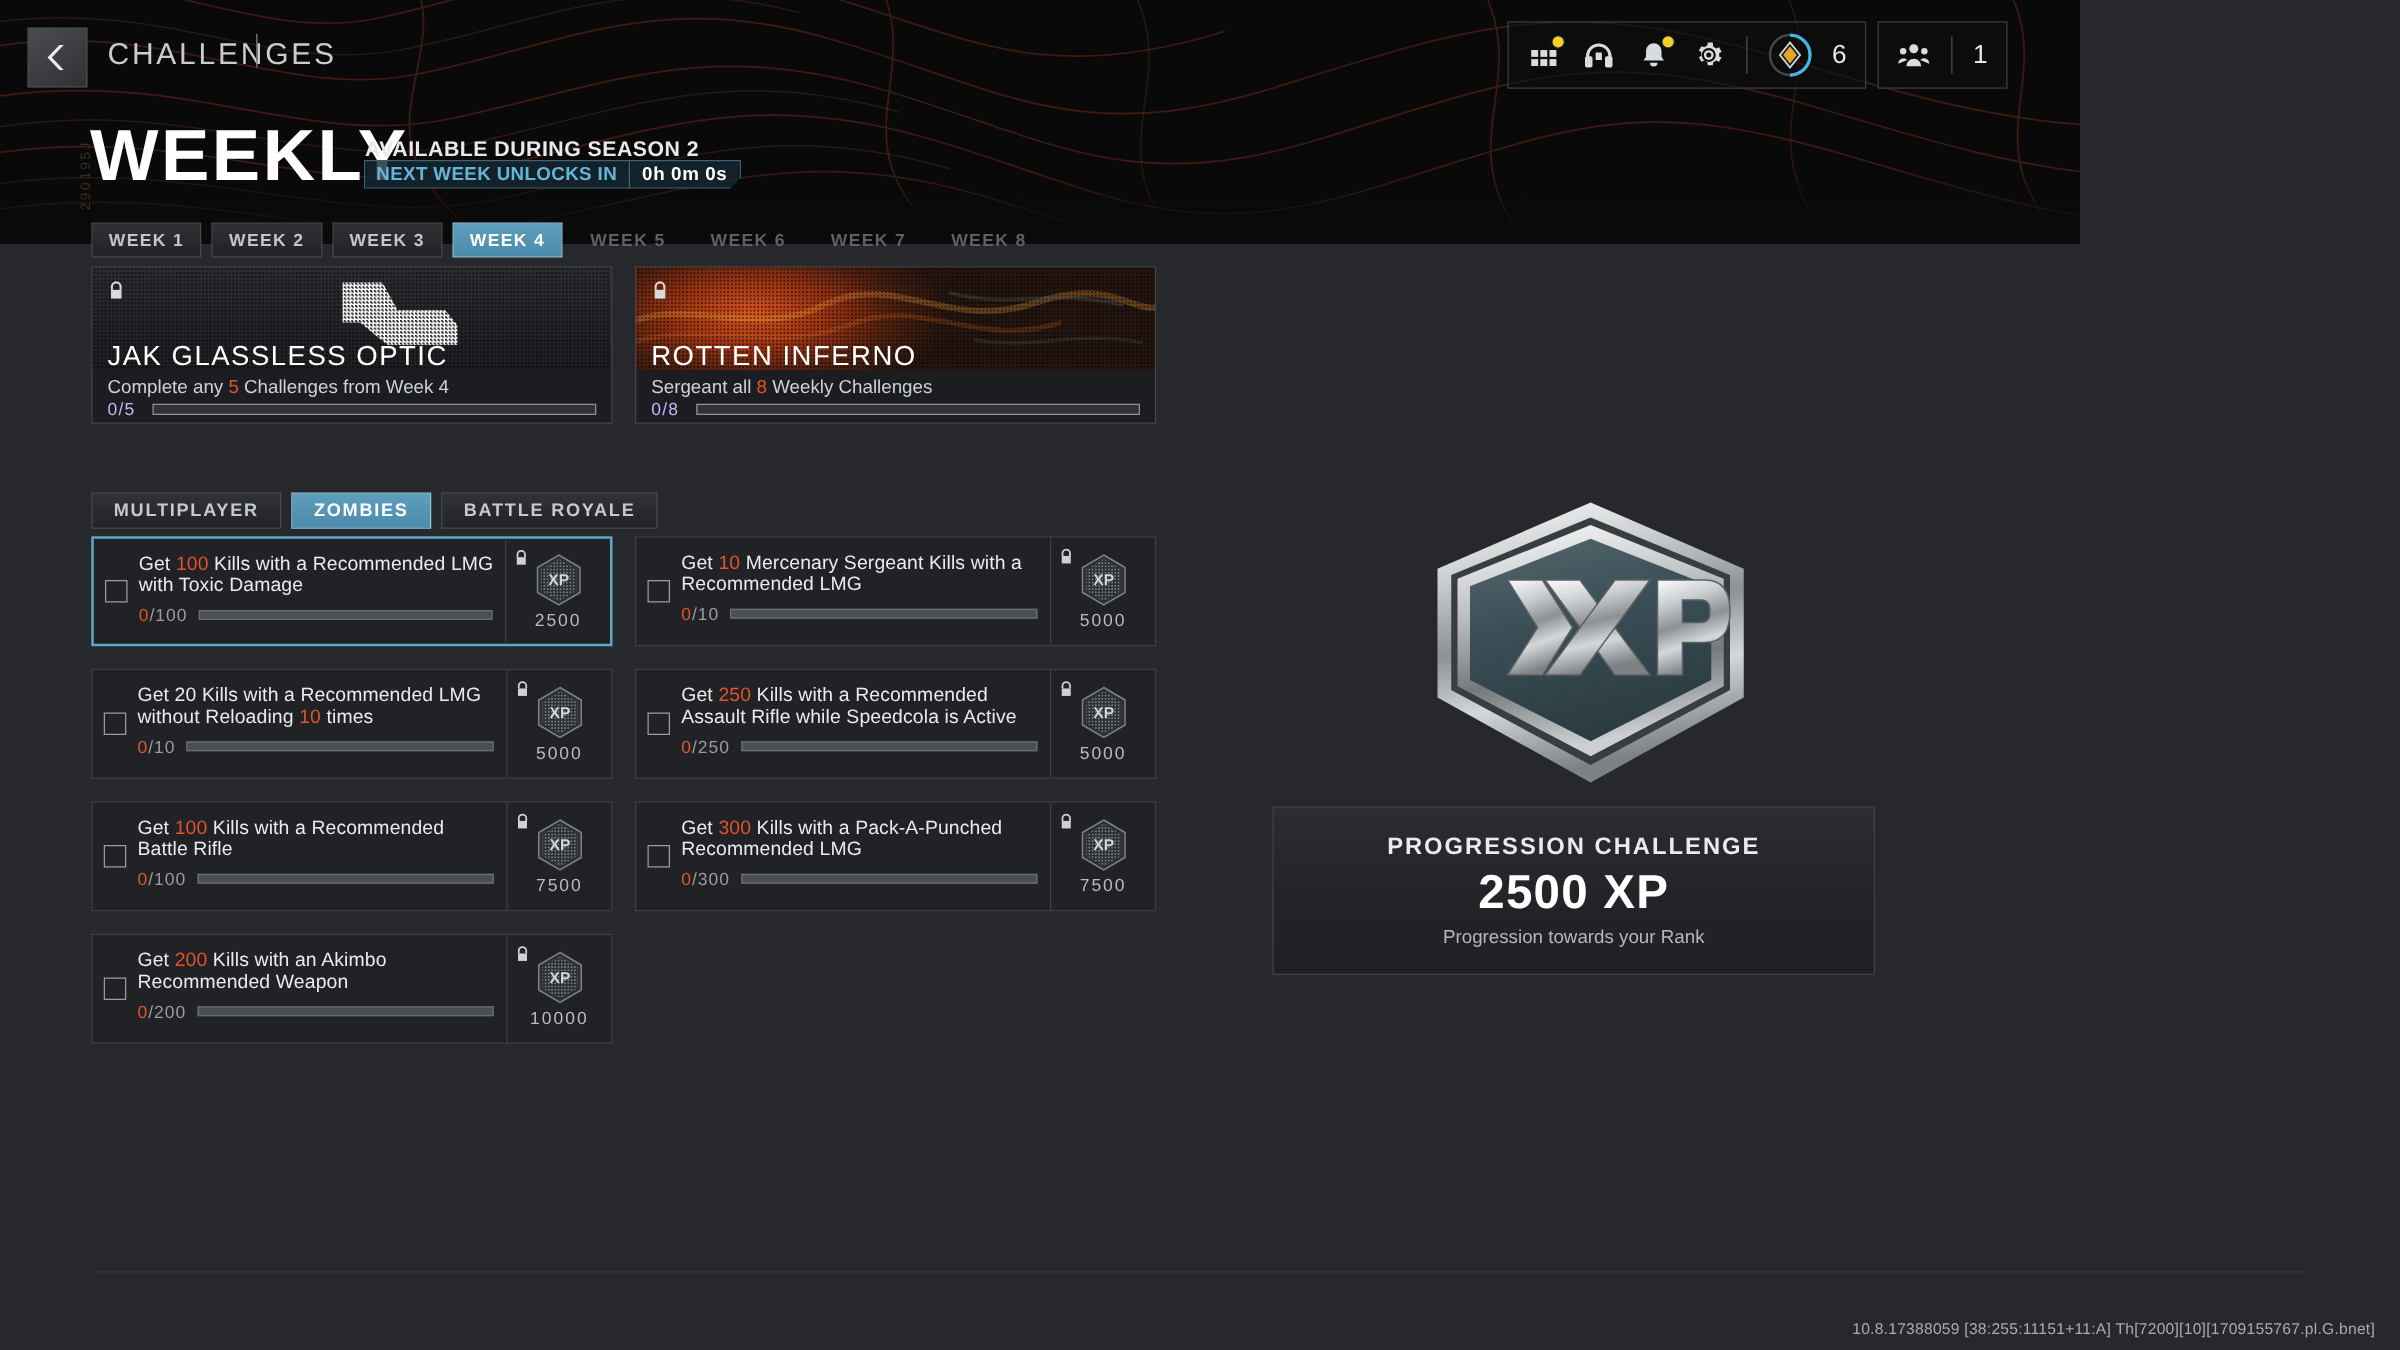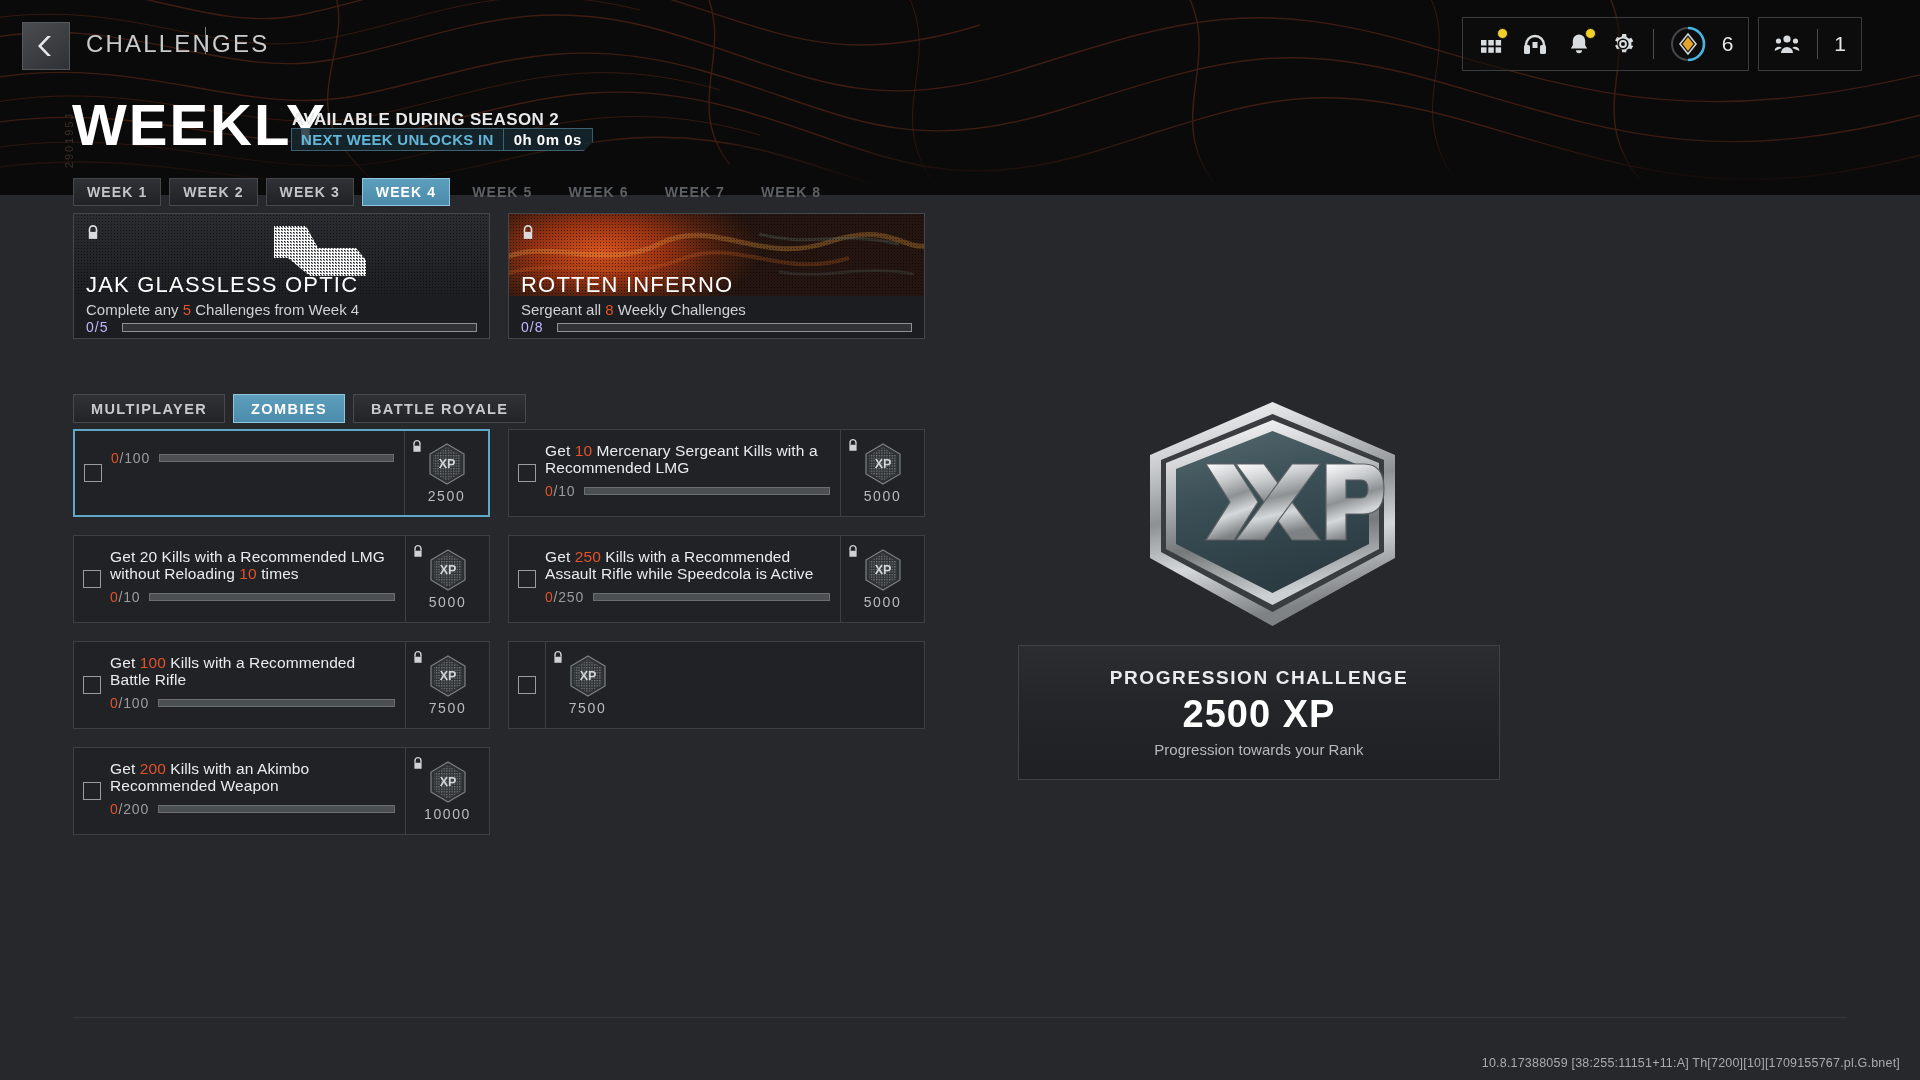--- a/index.html
+++ b/index.html
@@ -12,21 +12,21 @@
   #app {
     position: relative;
     width: 1920px; height: 1080px;
     background: #26282c;
     overflow: hidden;
   }
 
   
   .topbar {
     position: absolute; top: 0; left: 0;
-    width: 1920px; height: 195px;
+    width: 1664px; height: 195px;
     background: #0b0a0a;
     overflow: hidden;
     text-align: right;
   }
   .topo { position: absolute; inset: 0; opacity: .85; }
   .topbar-fade {
     position: absolute; left: 0; bottom: 0; width: 1920px; height: 60px;
     background: linear-gradient(to bottom, rgba(11,10,10,0), #0b0a0a 85%);
   }
 
@@ -429,20 +429,21 @@
         <span>BATTLE ROYALE</span>
       </div>
     </div>
 
   <div class="chgrid" id="chgrid">
       <div class="chrow selected">
         <div class="chk-wrap">
           <span class="chk"></span>
         </div>
         <div class="chbody">
+          <div class="chtext"><span>Get </span><span class="hl">100</span><span> Kills with a Recommended LMG with Toxic Damage</span></div>
           <div class="chprog">
             <span class="chfrac"><span class="cur">0</span><span class="tot">/100</span></span>
             <span class="chbar">
               <i style="width:0%"></i>
             </span>
           </div>
         </div>
         <div class="chright">
           <span class="chlock"><svg width="12" height="15" viewBox="0 0 16 20" opacity="0.9">
               <path d="M4 9 V6.2 A4 4 0 0 1 12 6.2 V9" fill="none" stroke="#e3e5e7" stroke-width="1.9"></path>
@@ -596,20 +597,29 @@
               <polygon points="20,5 34,13.5 34,30.5 20,39 6,30.5 6,13.5" fill="url(#dx4)" opacity=".7"></polygon>
               <text x="20" y="26" text-anchor="middle" font-family="Liberation Sans, sans-serif" font-size="12.5" font-weight="700" fill="#d3d6d8">XP</text>
             </svg>
           </span>
           <span class="xpamt">7500</span>
         </div>
       </div>
       <div class="chrow">
         <div class="chk-wrap">
           <span class="chk"></span>
+        </div>
+        <div class="chbody">
+          <div class="chtext"><span>Get </span><span class="hl">300</span><span> Kills with a Pack-A-Punched Recommended LMG</span></div>
+          <div class="chprog">
+            <span class="chfrac"><span class="cur">0</span><span class="tot">/300</span></span>
+            <span class="chbar">
+              <i style="width:0%"></i>
+            </span>
+          </div>
         </div>
         <div class="chright">
           <span class="chlock"><svg width="12" height="15" viewBox="0 0 16 20" opacity="0.9">
               <path d="M4 9 V6.2 A4 4 0 0 1 12 6.2 V9" fill="none" stroke="#e3e5e7" stroke-width="1.9"></path>
               <rect x="3.2" y="9" width="9.6" height="8" fill="#e3e5e7"></rect>
             </svg></span>
           <span class="xpbadge">
             <svg width="40" height="44" viewBox="0 0 40 44">
               <defs>
                 <pattern id="dx5" width="2.6" height="2.6" patternUnits="userSpaceOnUse">

